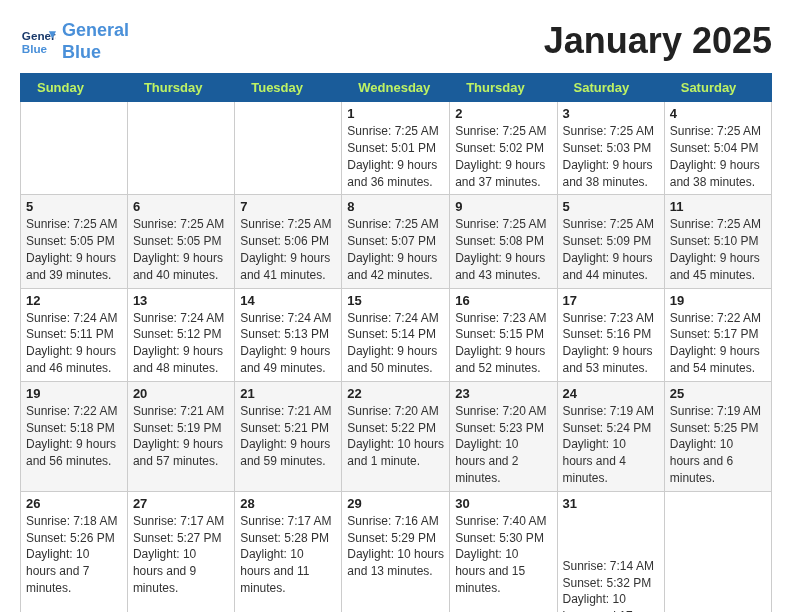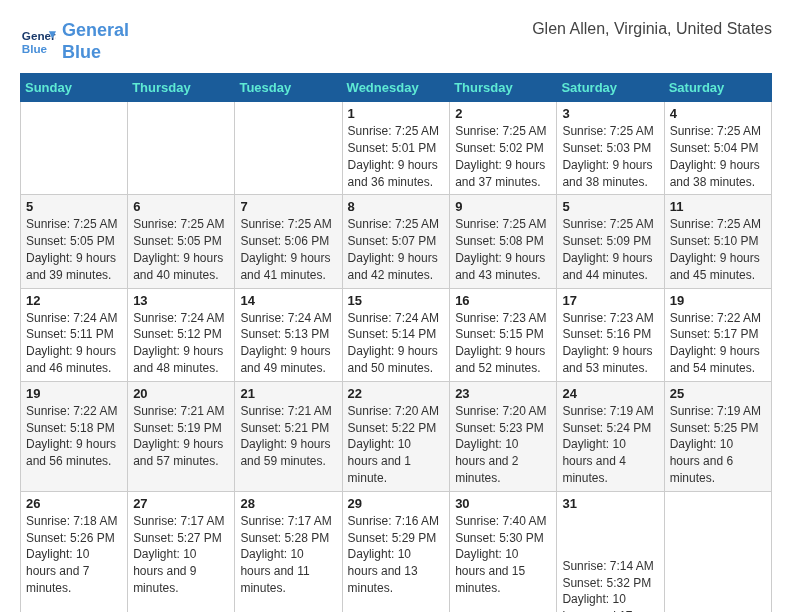--- a/index.html
+++ b/index.html
@@ -46,24 +46,24 @@
       font-size: 16px;
       color: #444;
     }
     table {
       width: 100%;
       border-collapse: collapse;
       border: 1px solid #ccc;
     }
     thead tr th {
       background: #1a5c9a;
-      color: #5eead4;
+      color: #bef264;
       font-size: 13px;
       font-weight: bold;
-      padding: 6px 4px;
+      padding: 6px 16px;
       text-align: left;
       border: 1px solid #1a5c9a;
     }
     tbody tr td {
       width: 108px;
       vertical-align: top;
       padding: 4px 5px;
       border: 1px solid #ccc;
       font-size: 10.5px;
       color: #333;
@@ -100,21 +100,21 @@
       <polygon points="32,8 40,8 36,16" fill="#4a90d9"></polygon>
     </svg>
     <div>
       <div class="logo-text">
         <span>General</span><br>
         <span style="color:#4a90d9">Blue</span>
       </div>
     </div>
   </div>
   <div class="title-area">
-    <div class="location-title">Glen Allen, Virginia, United States</div>
+    <div class="month-title">January 2025</div>
   </div>
 </div>
 
 <table>
   <thead>
     <tr id="col-headers">
         <th>Sunday</th>
         <th>Thursday</th>
         <th>Tuesday</th>
         <th>Wednesday</th>

